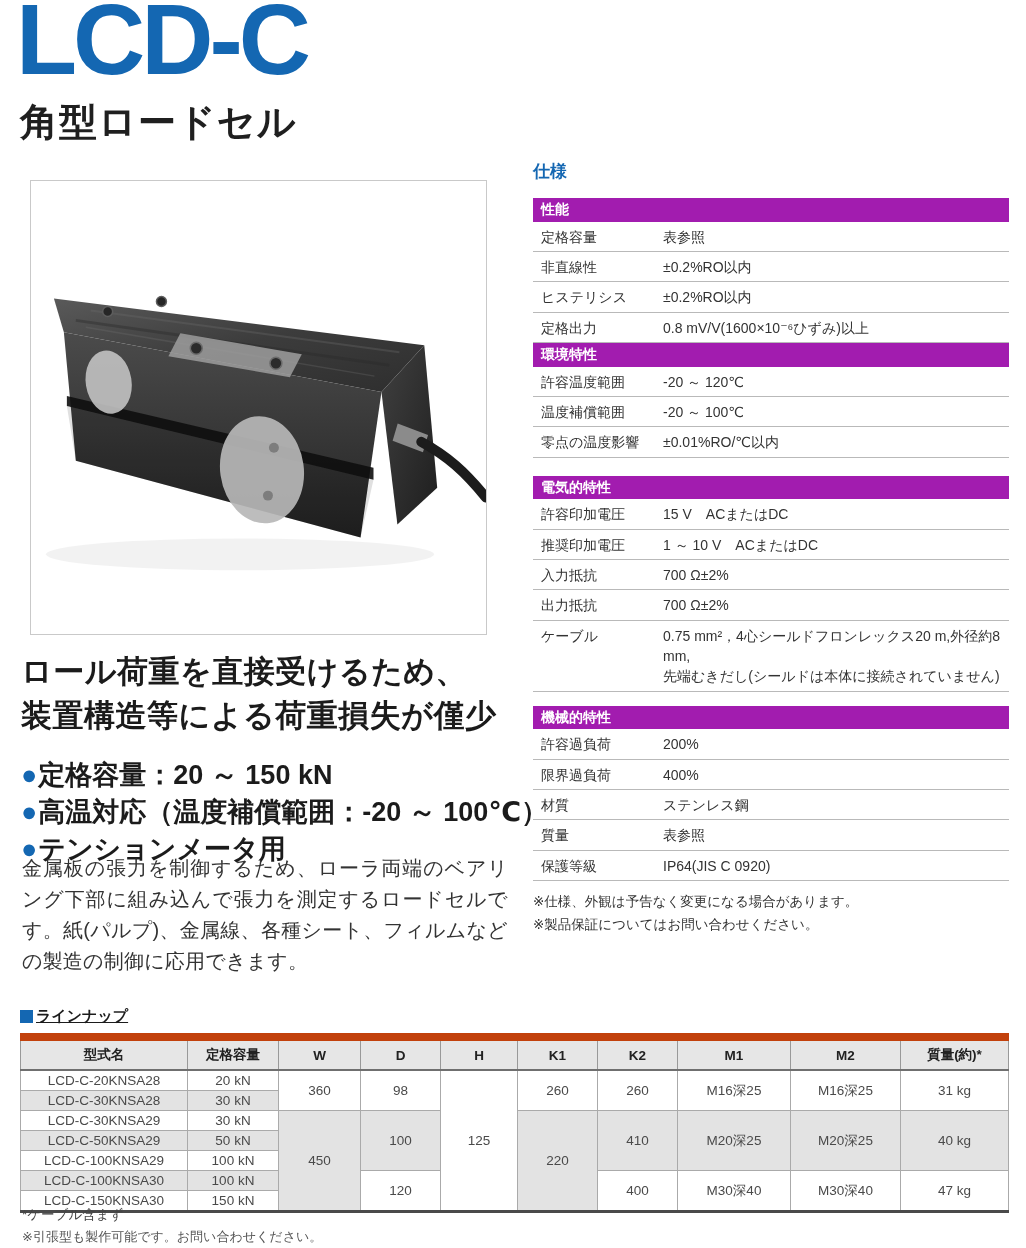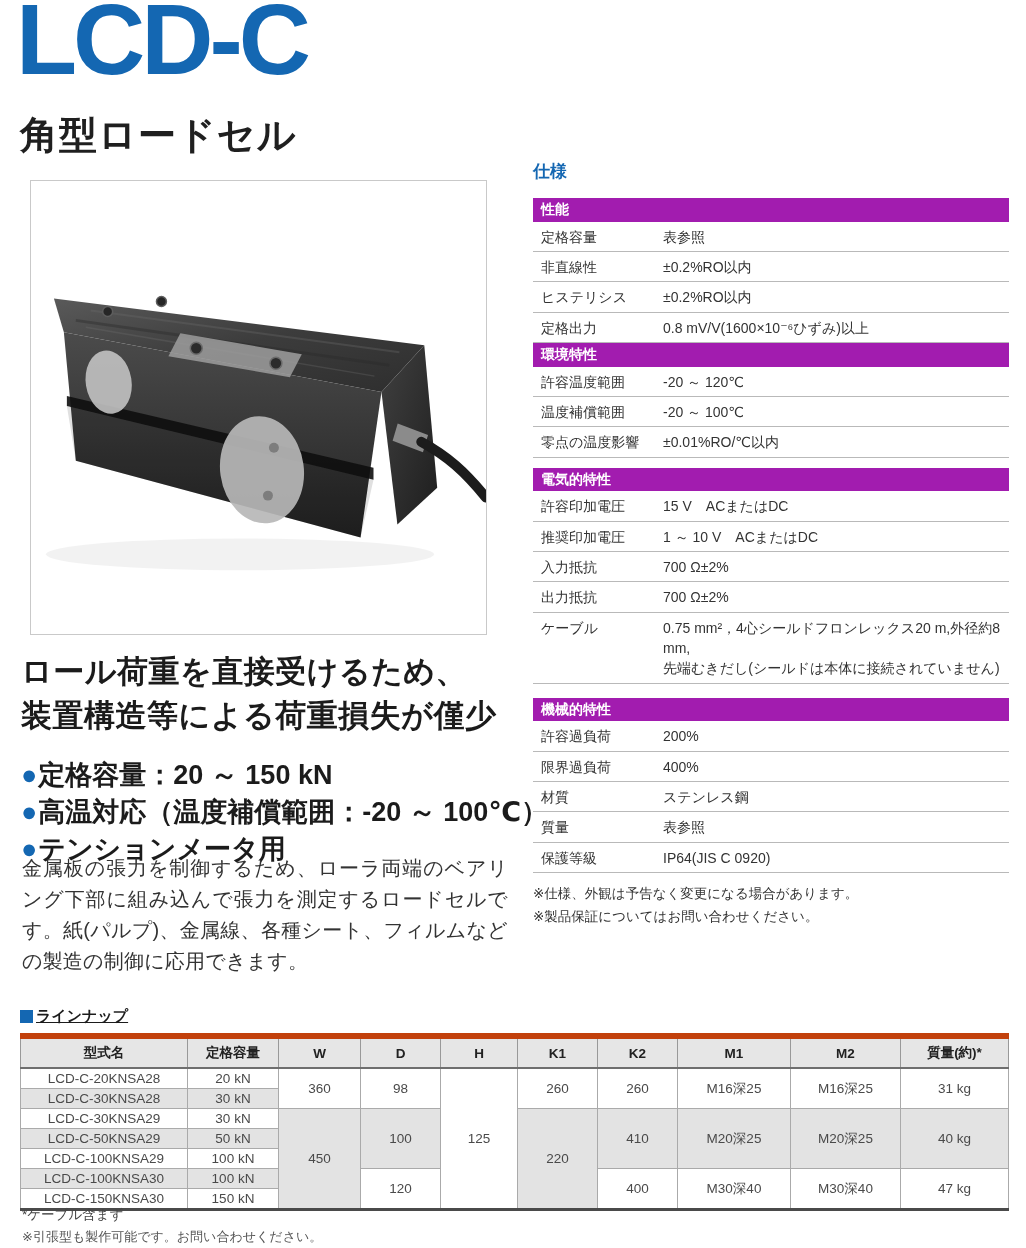--- a/index.html
+++ b/index.html
@@ -10,21 +10,21 @@
   }
   .page { position:relative; width:1026px; height:1248px; background:#fff; }
 
   
   .title {
     position:absolute; left:16px; top:-16px;
     font-size:100px; font-weight:800; letter-spacing:-4px; line-height:1.1;
     color:#1467b2;
   }
   .subtitle {
-    position:absolute; left:20px; top:110px;
+    position:absolute; left:20px; top:97px;
     font-size:38px; font-weight:800; color:#1f1f1f; letter-spacing:1px;
   }
 
   
   .photo-box {
     position:absolute; left:30px; top:180px; width:457px; height:455px;
     border:1px solid #c9c9c9; background:#fff;
   }
   .photo-box svg { display:block; width:100%; height:100%; }
 
@@ -42,21 +42,21 @@
     text-align:justify;
   }
 
   
   .spec { position:absolute; left:533px; top:160px; width:476px; }
   .spec-title { font-size:17px; font-weight:800; color:#1467b2; margin-bottom:15px; }
   .spec-bar {
     background:#a21caf; color:#fff; font-weight:700; font-size:14px;
     padding:3px 8px 4px 8px; line-height:1.2;
   }
-  .sec-gap-s { margin-top:10px; }
+  .sec-gap-s { margin-top:18px; }
   .sec-gap-l { margin-top:14px; }
   .spec-row {
     display:flex; align-items:flex-start;
     border-bottom:1px solid #b9b9b9; padding:5px 0 4px 8px;
     font-size:14px; color:#333; line-height:1.45;
   }
   .spec-label { width:122px; flex-shrink:0; }
   .spec-value { white-space:pre-line; flex:1; }
   .spec-notes { margin-top:10px; }
   .spec-notes div { font-size:13.5px; color:#333; line-height:1.7; }
@@ -64,21 +64,21 @@
   
   .lineup-title {
     position:absolute; left:20px; top:1007px;
     font-size:15px; font-weight:800; color:#1b1b1b;
     display:flex; align-items:center;text-decoration:underline;
   }
   .blue-sq { display:inline-block; width:13px; height:13px; background:#1467b2; margin-right:3px; }
   table.lineup {
     position:absolute; left:20px; top:1033px; width:988px;
     border-collapse:collapse; table-layout:fixed;
-    border-top:6px solid #c2410c; border-bottom:3px solid #4a4a4a;
+    border-top:8px solid #c2410c; border-bottom:3px solid #4a4a4a;
   }
   table.lineup th {
     background:#e6e6e6; font-size:13.5px; font-weight:800; color:#222;
     border:1px solid #999; border-bottom:2px solid #6f6f6f;
     padding:5px 2px; text-align:center;
   }
   table.lineup td {
     font-size:13.5px; color:#4a4a4a; text-align:center;
     border:1px solid #aaa; padding:2px 2px; height:20px; background:#fff;
   }

